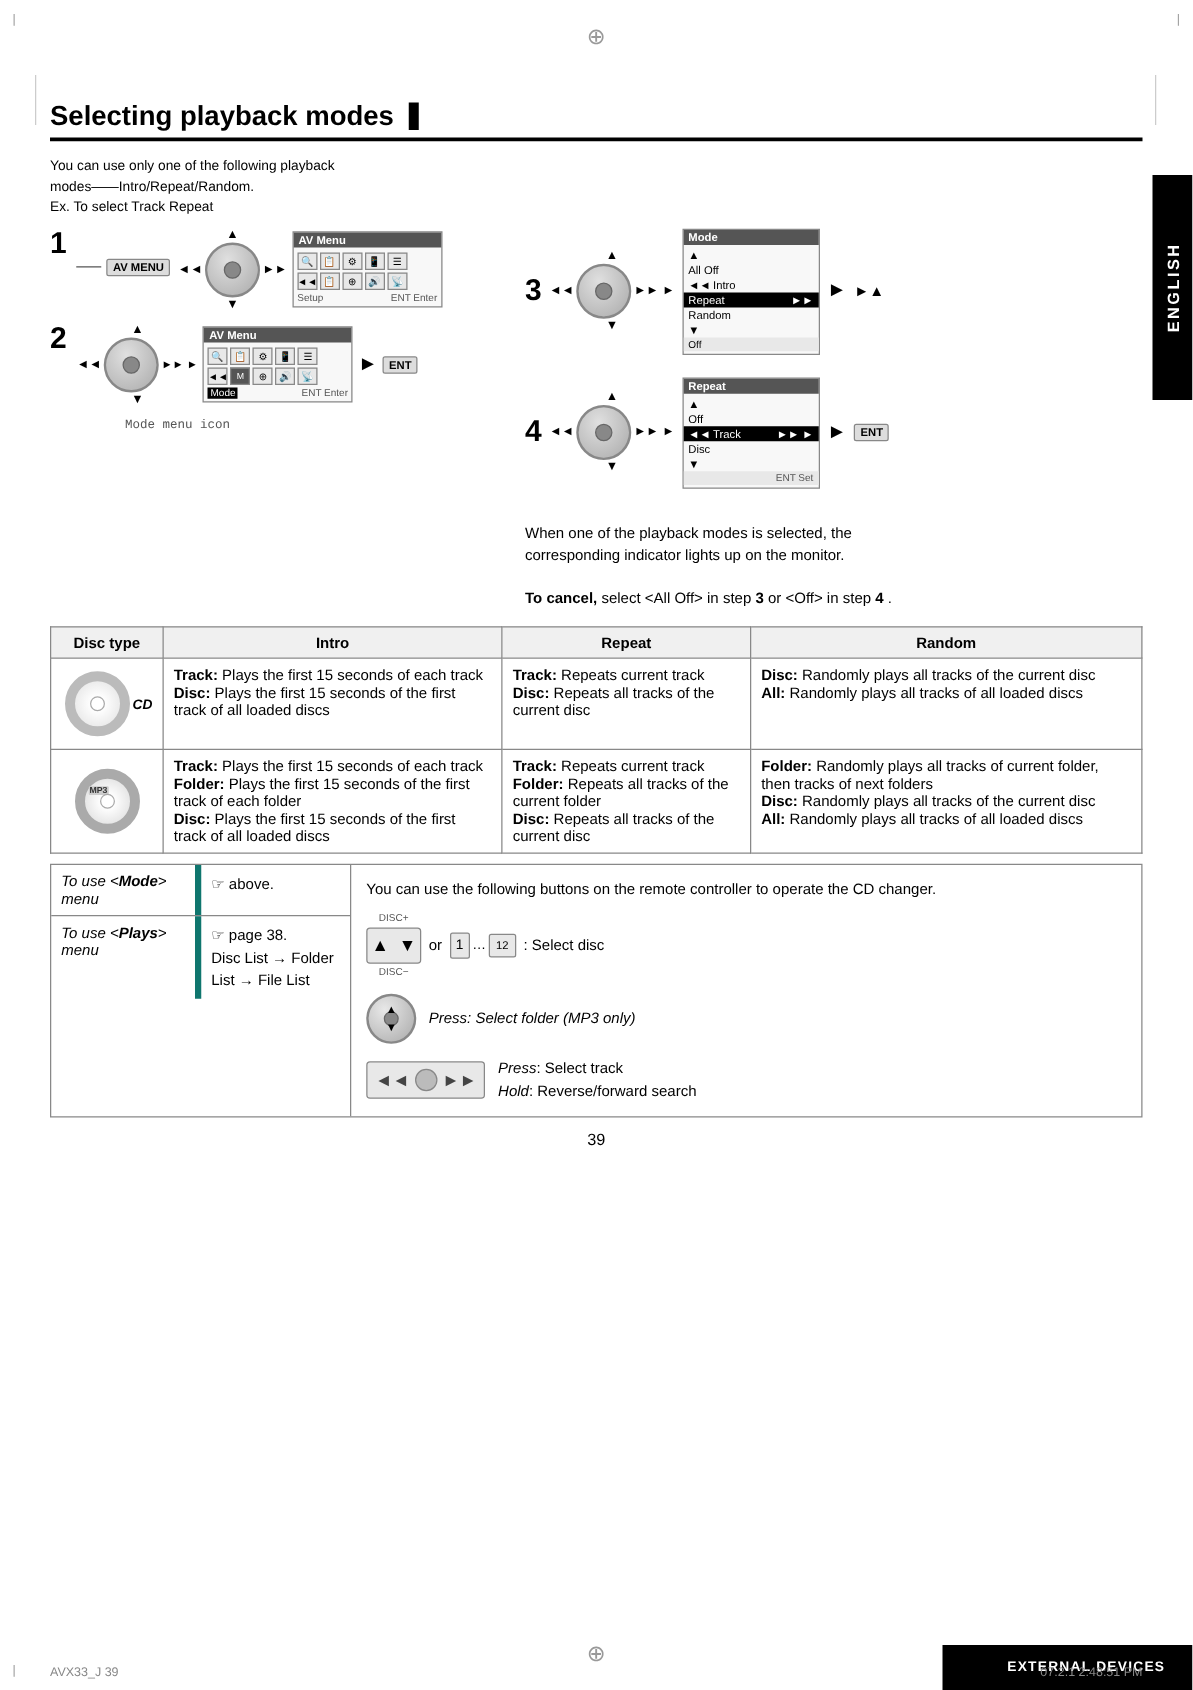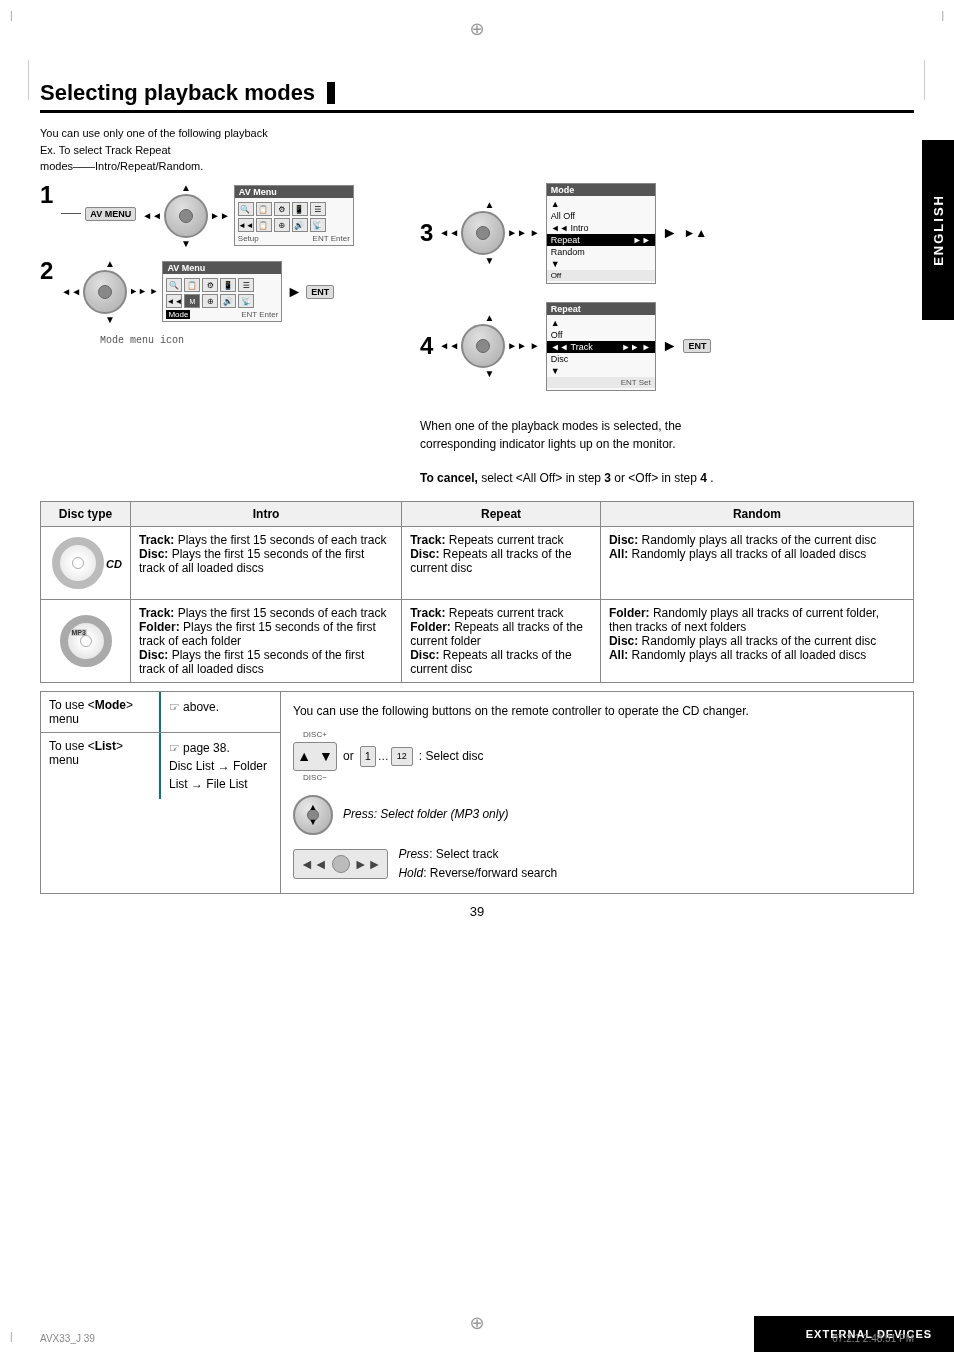--- a/index.html
+++ b/index.html
@@ -326,21 +326,22 @@
       align-items: stretch;
     }
     .bottom-left-row:last-child {
       border-bottom: none;
     }
 
     .bottom-label {
       padding: 6px 8px;
       font-size: 12px;
       flex: 0 0 120px;
-      border-right: 2px solid #0f766e;
+      border-right: 5px solid #0f766e;
+      font-style: italic;
     }
 
     .bottom-value {
       padding: 6px 8px;
       font-size: 12px;
       flex: 1;
       line-height: 1.5;
     }
 
     .bottom-right {
@@ -522,22 +523,22 @@
 
 <div class="main-content">
 
   <div class="page-title">
     <span>Selecting playback modes</span>
     <span class="title-bar-decoration"></span>
   </div>
 
   <div class="intro-text">
     <div>You can use only one of the following playback</div>
+    <div>modes——Intro/Repeat/Random.</div>
     <div>Ex. To select Track Repeat</div>
-    <div>modes——Intro/Repeat/Random.</div>
   </div>
 
   <div class="steps-area">
 
     <div class="left-steps">
 
       <div class="step-block">
         <div class="step-num">1</div>
         <div style="display:flex; align-items:center; gap:6px;">
 
@@ -810,21 +811,21 @@
       <div class="bottom-left-row">
         <div class="bottom-label">
           To use &lt;<strong>Mode</strong>&gt; menu
         </div>
         <div class="bottom-value">
           ☞ above.
         </div>
       </div>
       <div class="bottom-left-row">
         <div class="bottom-label">
-          To use &lt;<strong>List</strong>&gt; menu
+          To use &lt;<strong>Plays</strong>&gt; menu
         </div>
         <div class="bottom-value">
           ☞ page 38.<br>
           Disc List → Folder List → File List
         </div>
       </div>
     </div>
 
     <div class="bottom-right">
       <div>You can use the following buttons on the remote controller to operate the CD changer.</div>

